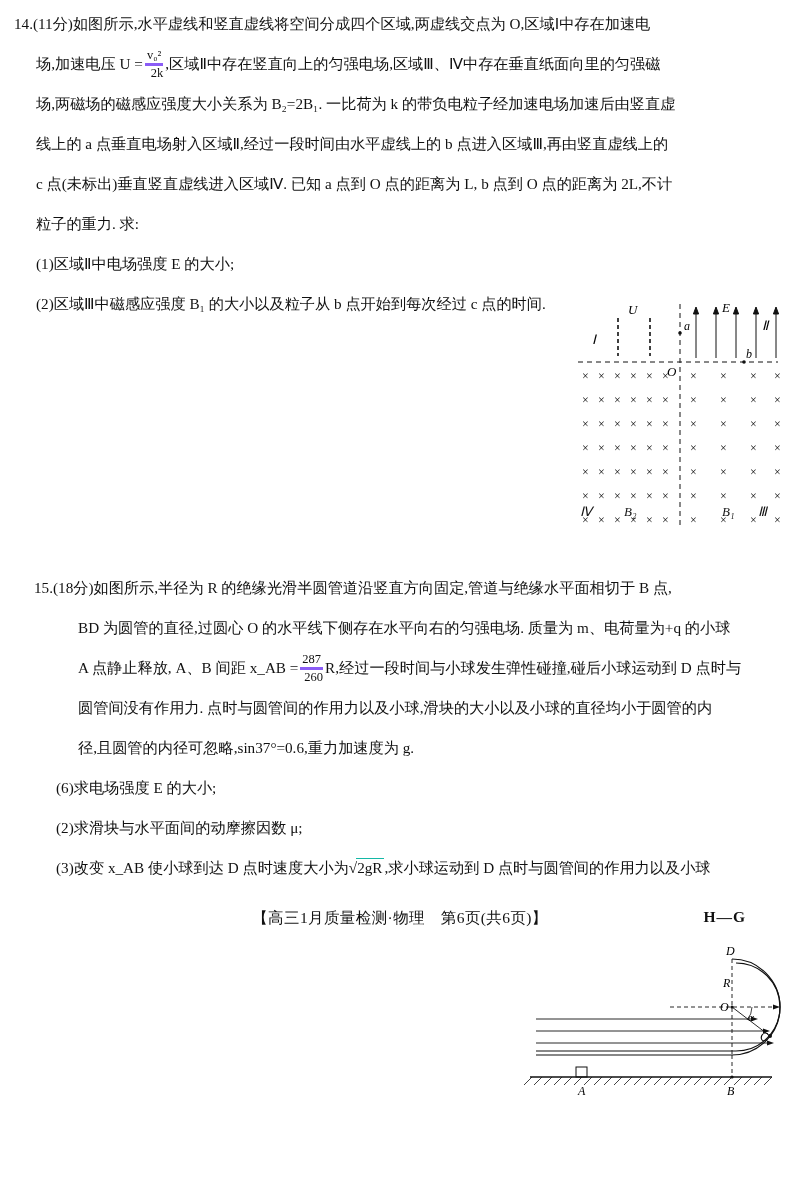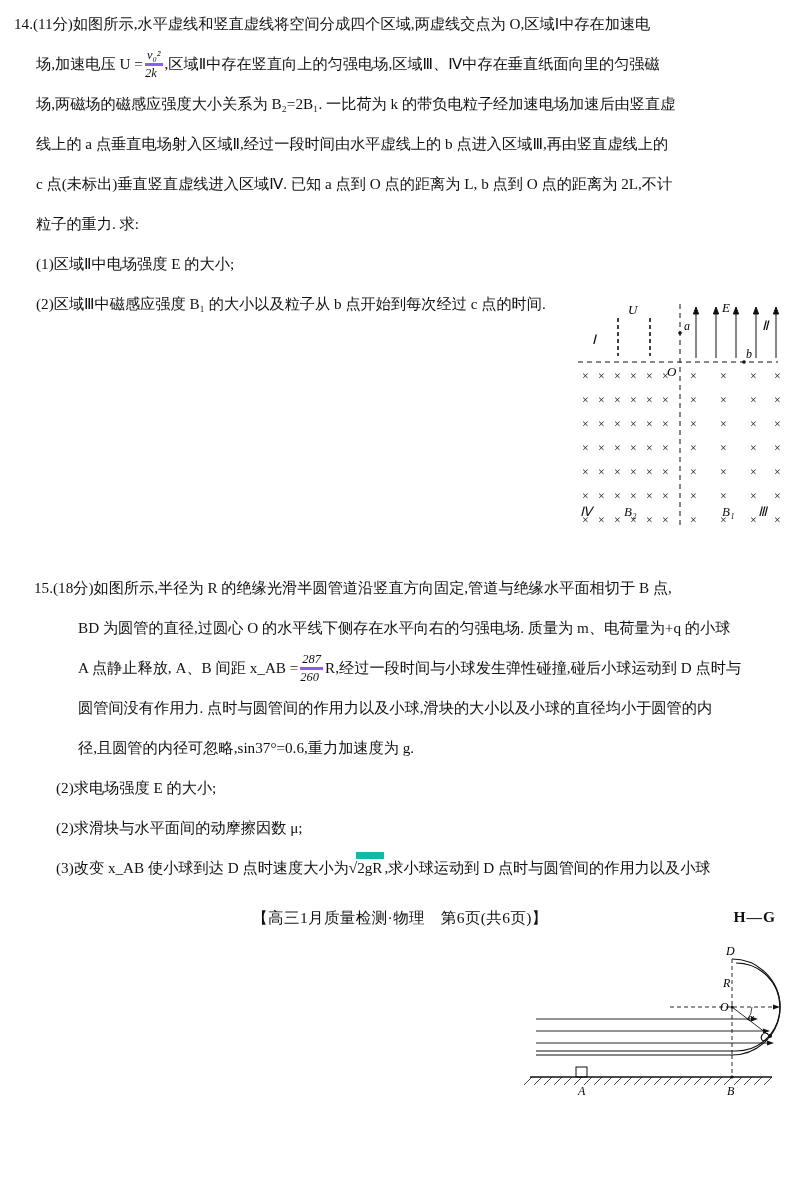--- a/index.html
+++ b/index.html
@@ -35,32 +35,31 @@
   .indent1 { padding-left: 22px; }
   .indent2 { padding-left: 44px; }
   .num {
     display: inline-block;
   }
 
   
   .frac {
     display: inline-block;
     vertical-align: middle;
-    text-align: left;
+    text-align: right;
     font-size: 12.5px;
     line-height: 1.08;
     margin: 0 2px;
     position: relative;
     top: -1px;
-    font-style: italic;
   }
   .frac .den { border-top: 3px solid #8b5cf6; display: block; padding-top: 1px;}
   .frac .nom { display: block; padding: 0 2px; }
   .sqrt {
-    border-top: 7px solid #14b8a6;
+    border-top: 1px solid #14b8a6;
     padding: 0 2px 0 1px;
     margin-left: -1px;
   }
 
   
   #fig1 {
     position: absolute;
     left: 572px;
     top: 300px;
     width: 212px;
@@ -89,21 +88,21 @@
   }
   .footer .center {
     position: absolute;
     left: 0; right: 0;
     text-align: center;
     font-weight: normal;
     letter-spacing: 0.4px;
   }
   .footer .right {
     position: absolute;
-    right: 24px;
+    right: 54px;
     top: 0;
     font-weight: bold;
     letter-spacing: 1px;
   }
   .q14 { position: absolute; left: 14px; top: 4px; width: 770px; }
   .q15 { position: absolute; left: 14px; top: 568px; width: 770px; margin-left: 20px; }
 </style>
 </head>
 <body>
 
@@ -290,21 +289,21 @@
 
     <div class="line indent2">
       <span>圆管间没有作用力. 点时与圆管间的作用力以及小球,滑块的大小以及小球的直径均小于圆管的内</span>
     </div>
 
     <div class="line indent2">
       <span>径,且圆管的内径可忽略,sin37°=0.6,重力加速度为 g.</span>
     </div>
 
     <div class="line indent1">
-      <span>(2)求电场强度 E 的大小;</span>
+      <span>(6)求电场强度 E 的大小;</span>
     </div>
 
     <div class="line indent1">
       <span>(2)求滑块与水平面间的动摩擦因数 μ;</span>
     </div>
 
     <div class="line indent1">
       <span>(3)改变 x_AB 使小球到达 D 点时速度大小为</span><span>√</span><span class="sqrt">2gR</span><span>,求小球运动到 D 点时与圆管间的作用力以及小球</span>
     </div>
 

